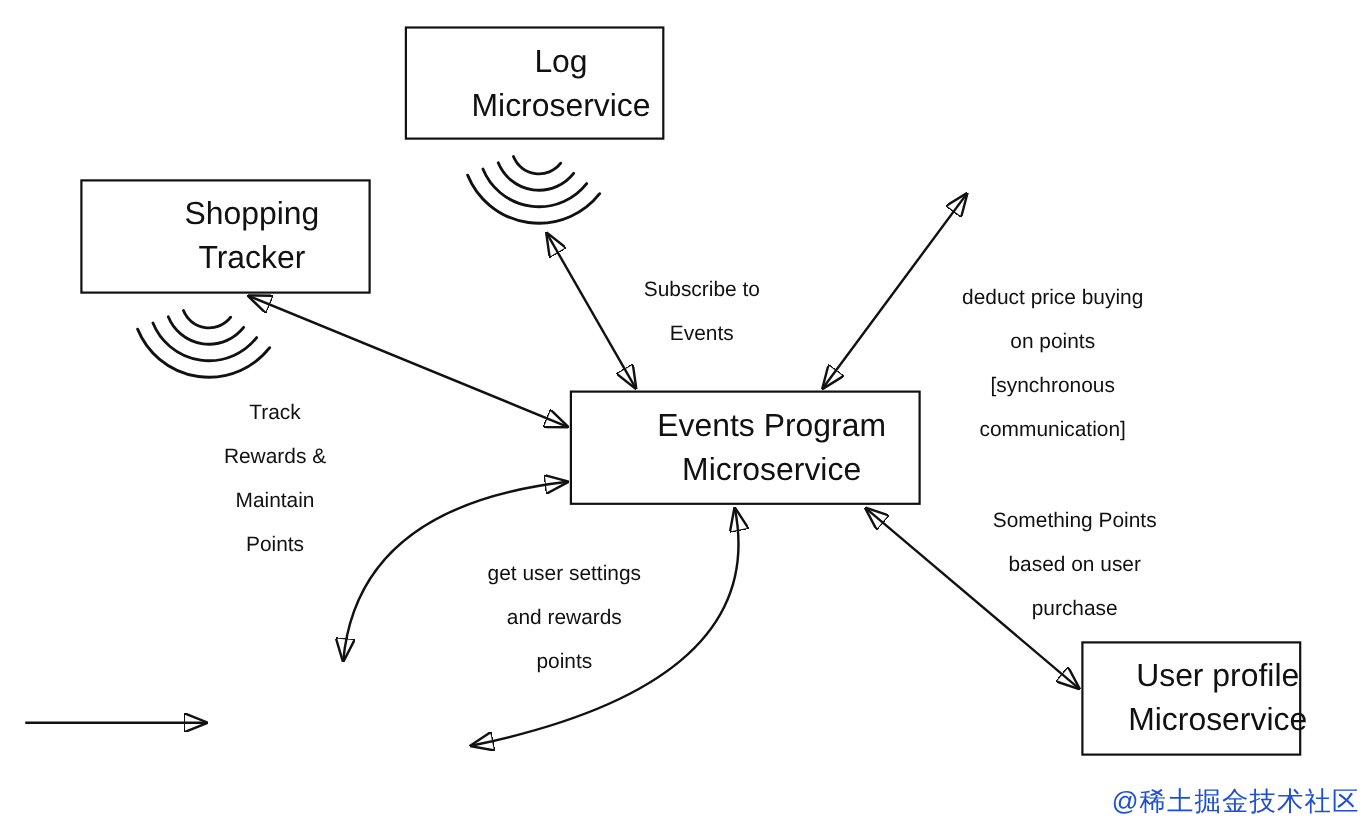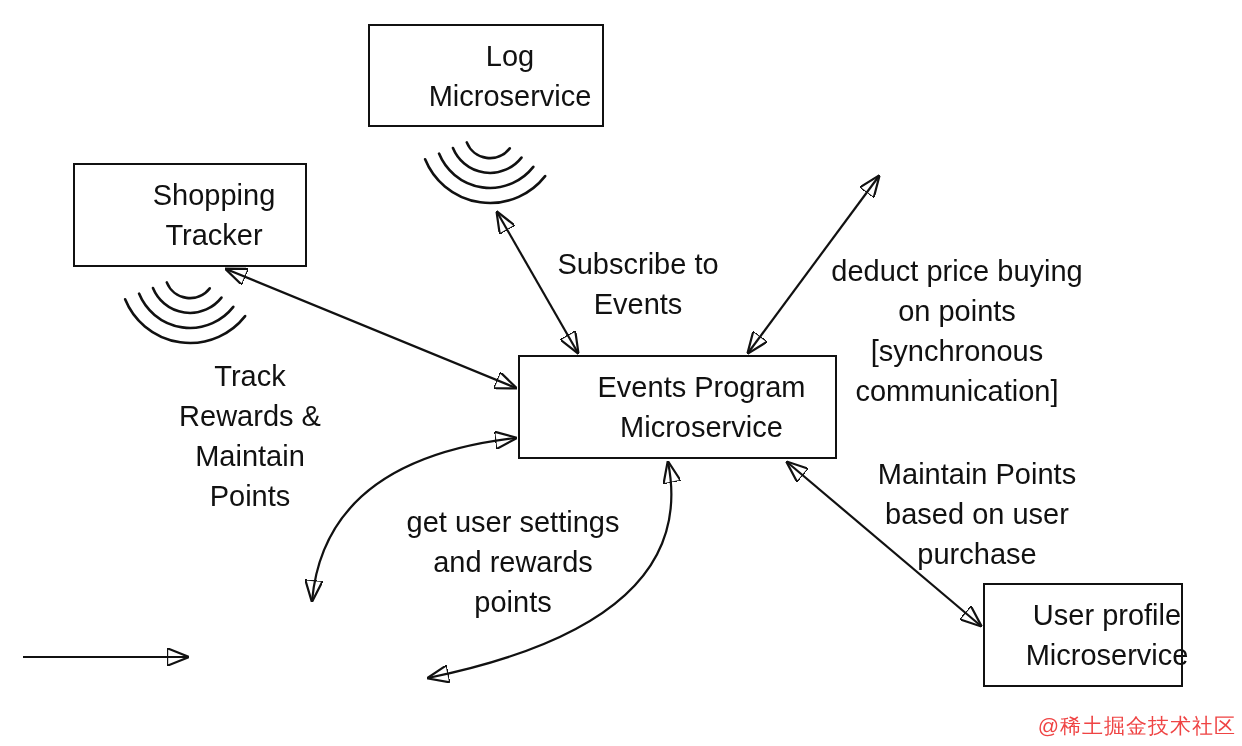--- a/index.html
+++ b/index.html
@@ -35,31 +35,31 @@
     line-height: 40px;
     box-sizing: border-box;
     padding-left: 48px;
   }
   .elabel {
     position: absolute;
     z-index: 2;
     transform: translate(-50%, -50%);
     text-align: center;
     white-space: pre-line;
-    font-size: 29px;
+    font-size: 19px;
     line-height: 40px;
   }
   .watermark {
     position: absolute;
     z-index: 2;
     right: 6px;
     top: 712px;
-    font-size: 21px;
+    font-size: 24px;
     letter-spacing: 1px;
-    color: #ef4444;
+    color: #1d4ed8;
   }
 </style>
 </head>
 <body>
 
 <div class="canvas">
 
   <svg class="layer" viewBox="0 0 1242 746" xmlns="http://www.w3.org/2000/svg">
     <defs>
       <marker id="ah" orient="auto-start-reverse" markerWidth="10" markerHeight="8" refX="9.5" refY="4" markerUnits="strokeWidth">
@@ -92,21 +92,21 @@
       <path class="wave" d="M211.7,285.5 A25,25 0 0 1 168.3,285.5"></path>
       <path class="wave" d="M224.6,293 A40,40 0 0 1 155.4,293"></path>
       <path class="wave" d="M237.6,300.5 A55,55 0 0 1 142.4,300.5"></path>
       <path class="wave" d="M250.6,308 A70,70 0 0 1 129.4,308"></path>
     </g>
   </svg>
 
   <div class="node" style="left:368px; top:24px;  width:236px; height:103px">Log
 Microservice</div>
 
-  <div class="node" style="left:73px;  top:163px; width:234px; height:104px">Shopping
+  <div class="node" style="left:73px;  top:163px; width:264px; height:104px">Shopping
 Tracker</div>
 
 
   <div class="node" style="left:518px; top:355px; width:319px; height:104px">Events Program
 Microservice</div>
 
 
   <div class="node" style="left:983px; top:583px; width:200px; height:104px">User profile
 Microservice</div>
 
@@ -121,19 +121,19 @@
   <div class="elabel" style="left:957px; top:331px">deduct price buying
 on points
 [synchronous
 communication]</div>
 
   <div class="elabel" style="left:513px; top:562px">get user settings
 and rewards
 points</div>
 
 
-  <div class="elabel" style="left:977px; top:514px">Maintain Points
+  <div class="elabel" style="left:977px; top:514px">Something Points
 based on user
 purchase</div>
 
 
   <div class="watermark">@稀土掘金技术社区</div>
 </div>
 
 </body></html>

